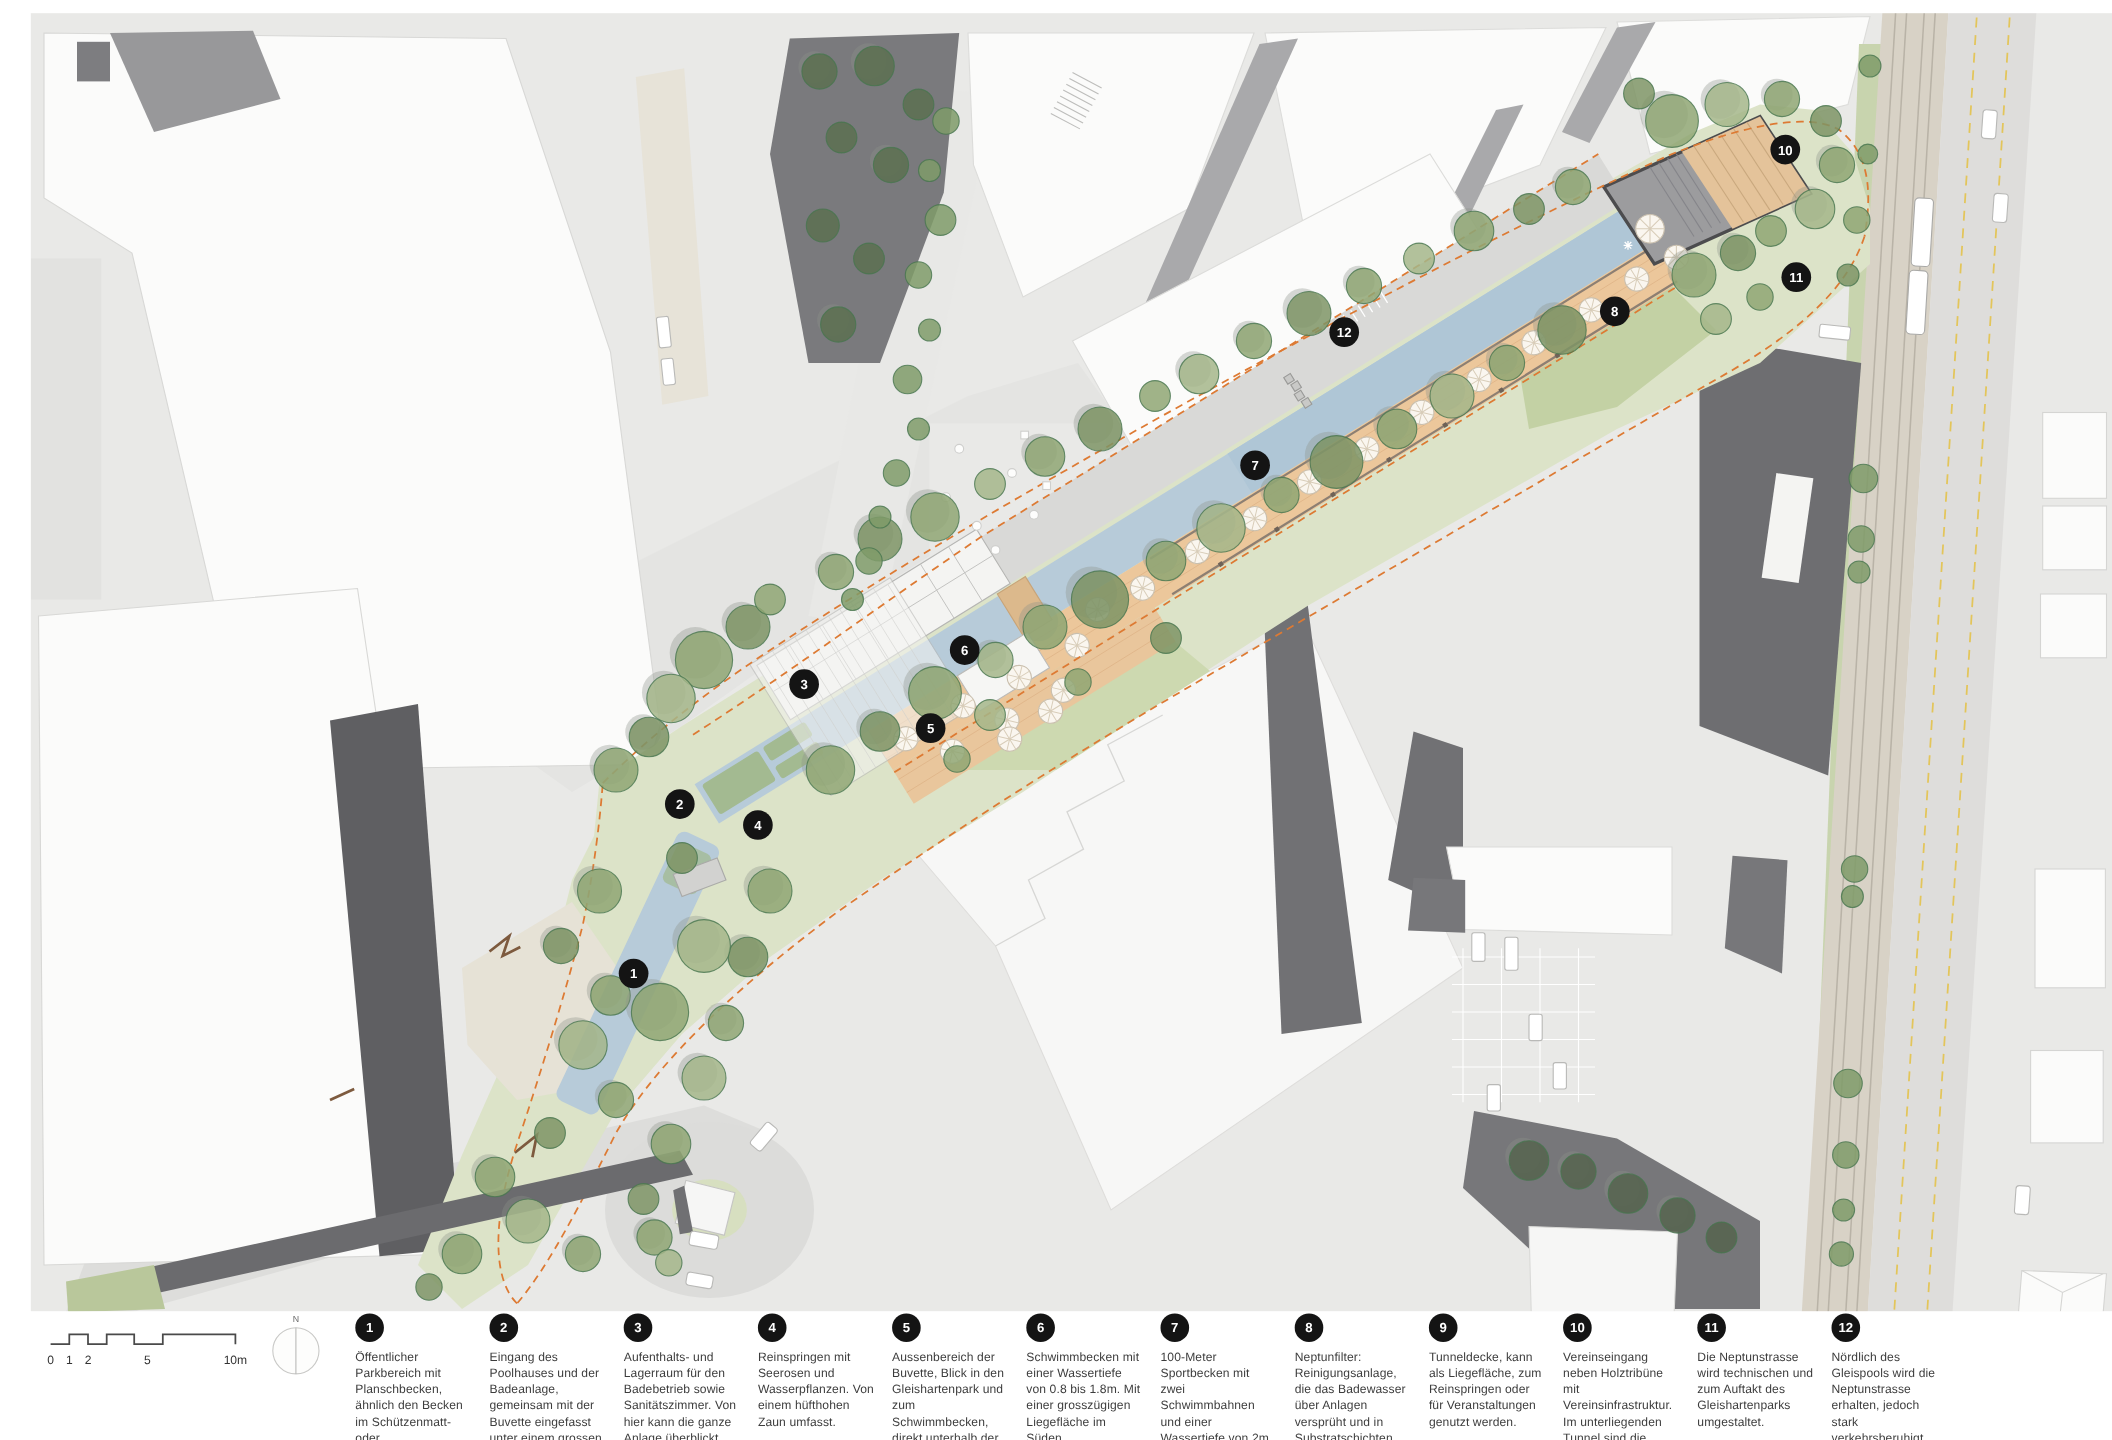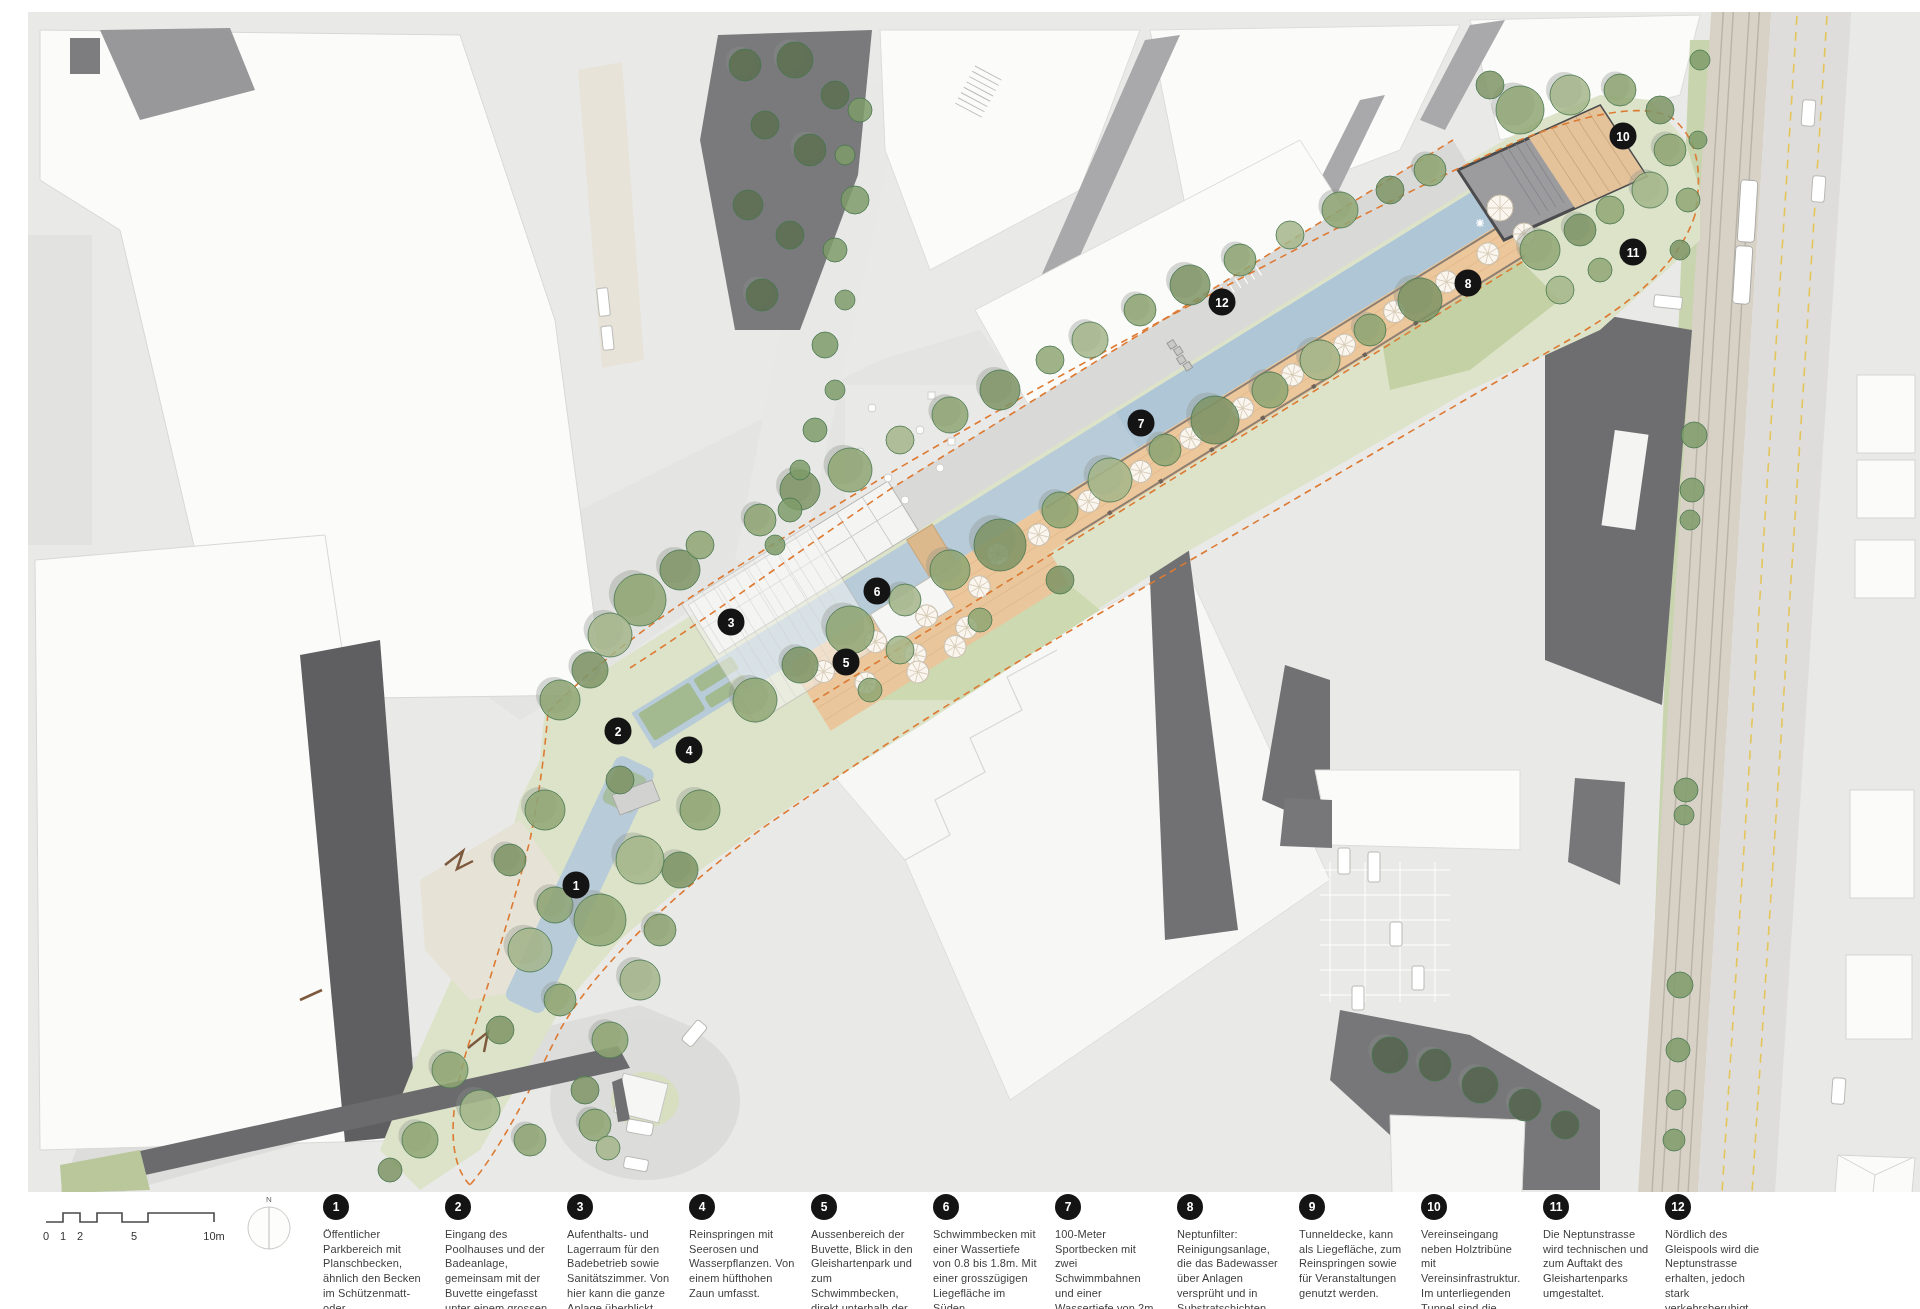--- a/index.html
+++ b/index.html
@@ -771,21 +771,21 @@
       <div class="legend-text">100-Meter Sportbecken mit zwei Schwimmbahnen und einer Wassertiefe von 2m bis 4.5m .</div>
     </div>
 
     <div class="legend-item" style="left: 1177px;">
       <div class="legend-badge">8</div>
       <div class="legend-text">Neptunfilter: Reinigungsanlage, die das Badewasser über Anlagen versprüht und in Substratschichten reinigt.</div>
     </div>
 
     <div class="legend-item" style="left: 1299px;">
       <div class="legend-badge">9</div>
-      <div class="legend-text">Tunneldecke, kann als Liegefläche, zum Reinspringen sowie für Veranstaltungen genutzt werden.</div>
+      <div class="legend-text">Tunneldecke, kann als Liegefläche, zum Reinspringen oder für Veranstaltungen genutzt werden.</div>
     </div>
 
     <div class="legend-item" style="left: 1421px;">
       <div class="legend-badge">10</div>
       <div class="legend-text">Vereinseingang neben Holztribüne mit Vereinsinfrastruktur. Im unterliegenden Tunnel sind die technischen Auftakt.</div>
     </div>
 
     <div class="legend-item" style="left: 1543px;">
       <div class="legend-badge">11</div>
       <div class="legend-text">Die Neptunstrasse wird technischen und zum Auftakt des Gleishartenparks umgestaltet.</div>

